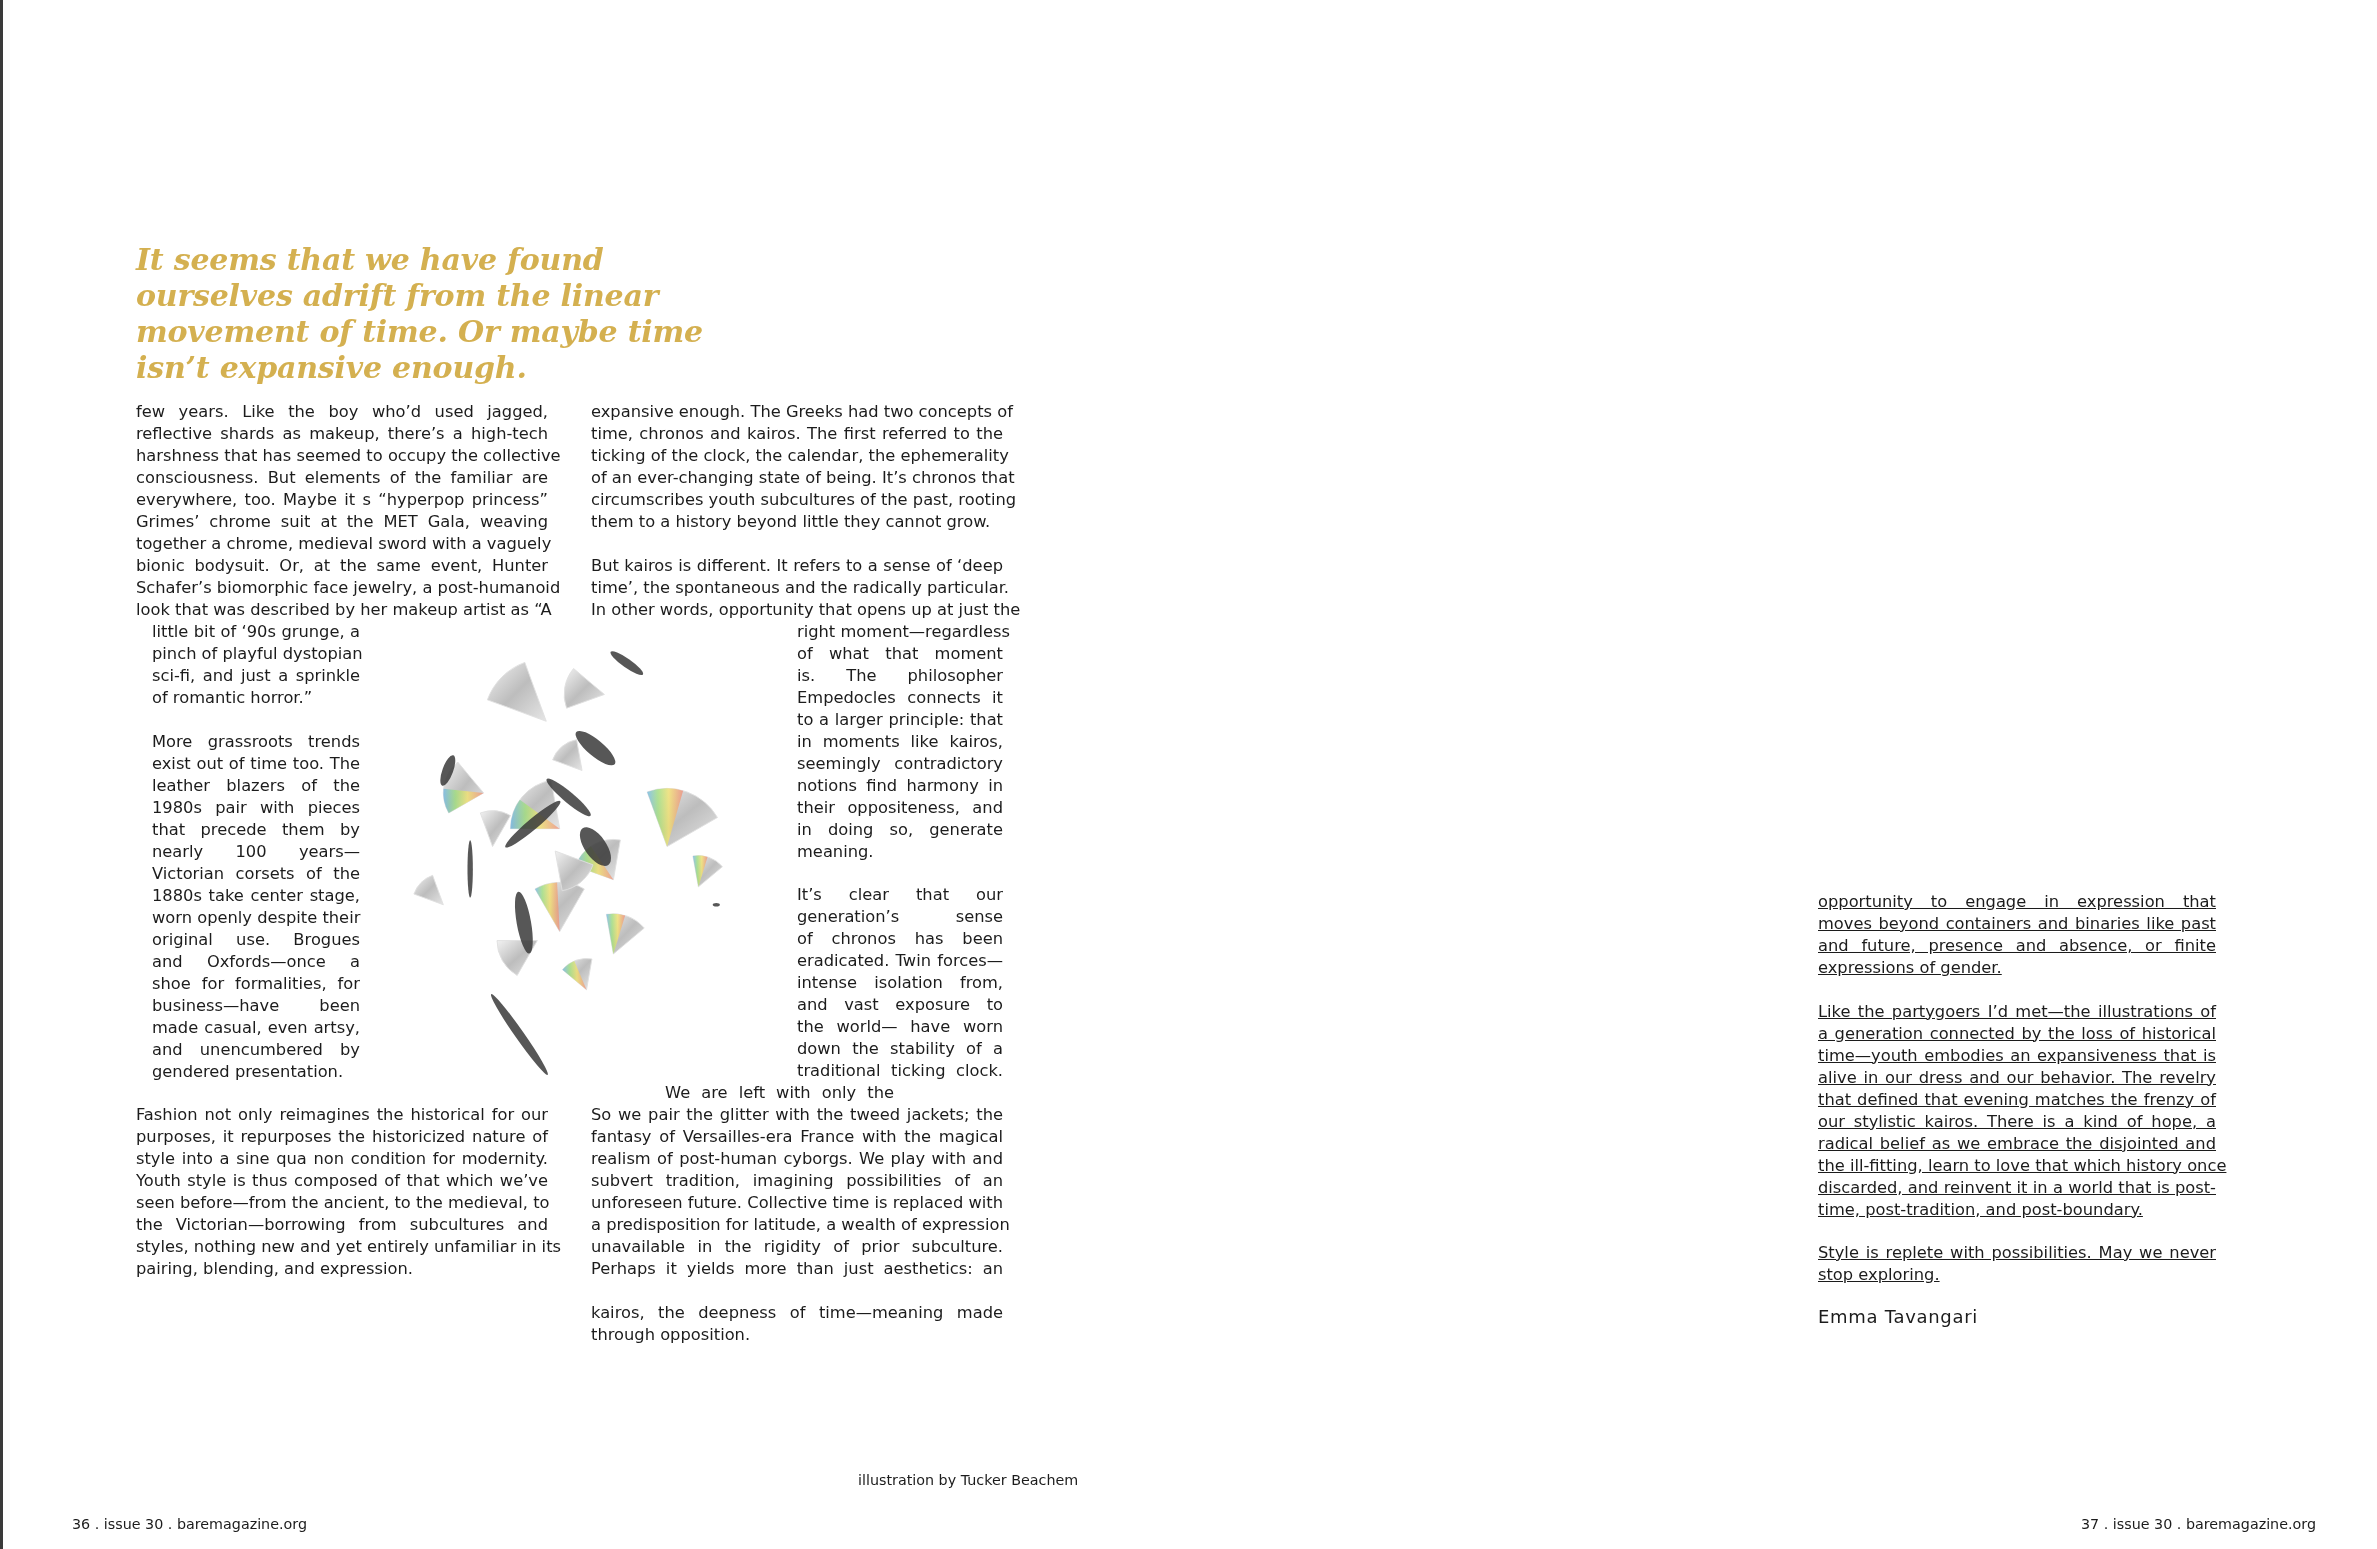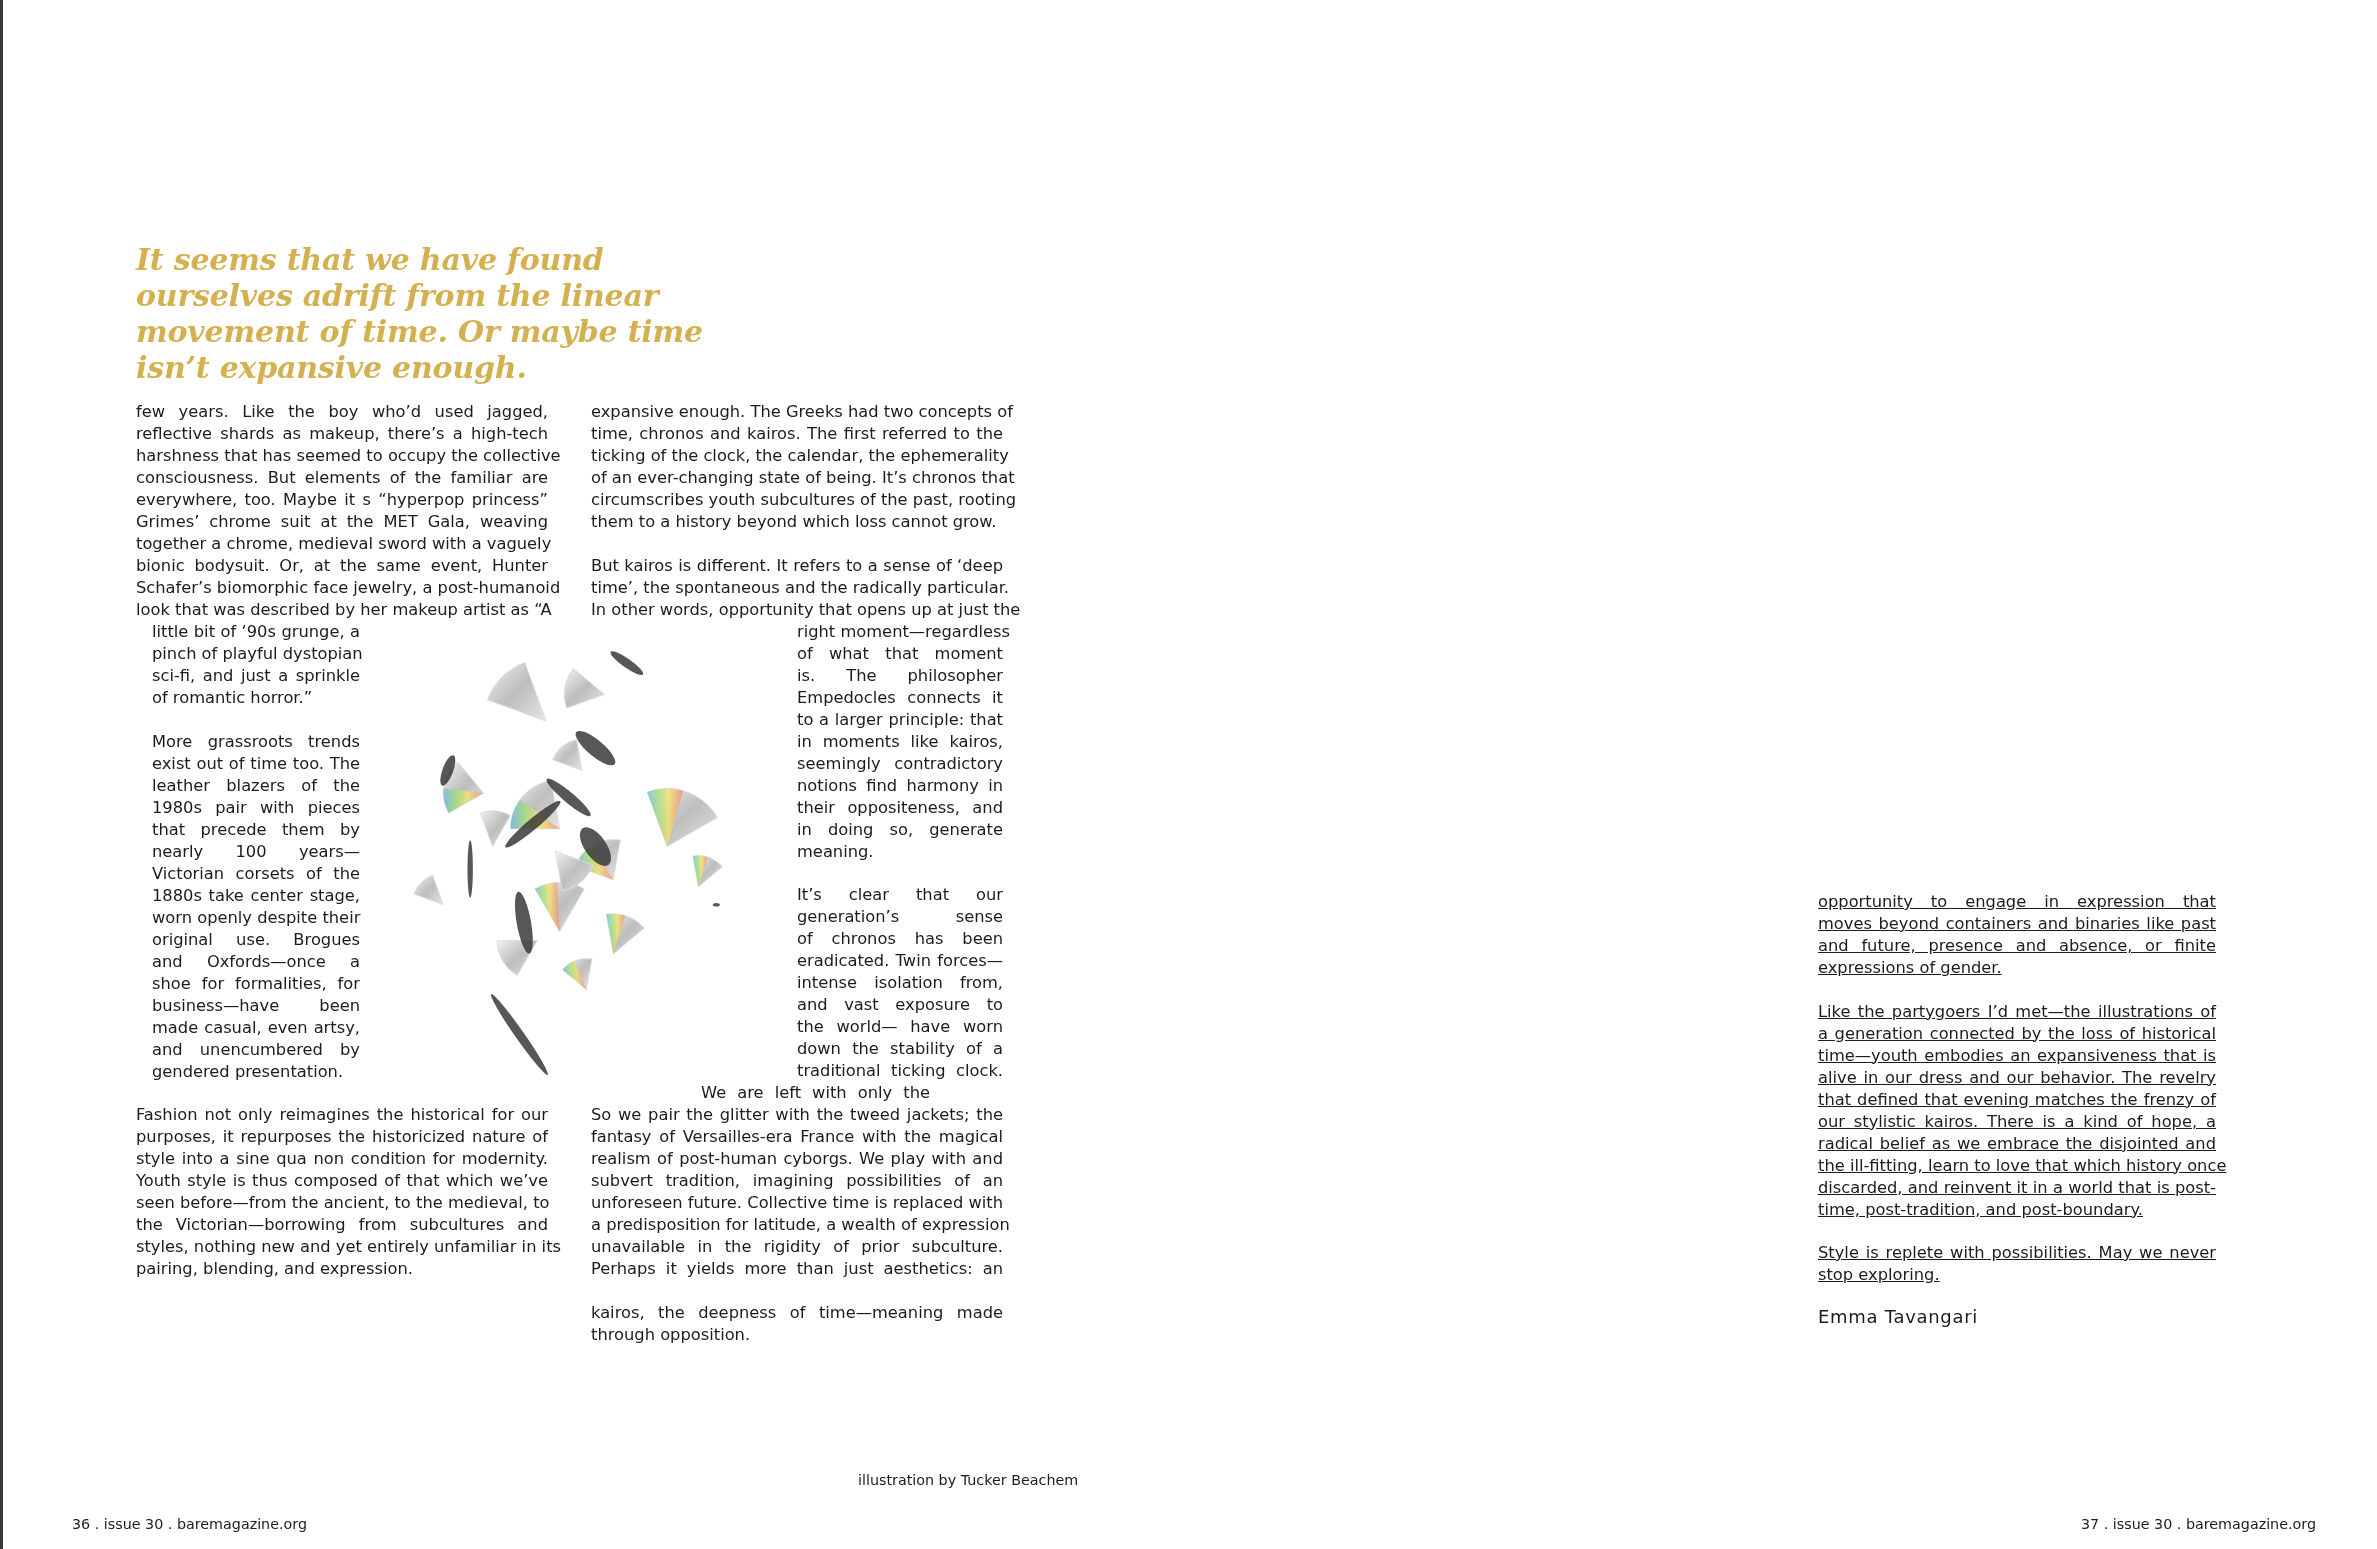--- a/index.html
+++ b/index.html
@@ -84,21 +84,21 @@
     </p>
 </div>
 
 <div class="col col2">
   <p>
       <span class="line">expansive enough. The Greeks had two concepts of</span>
       <span class="line">time, chronos and kairos. The first referred to the</span>
       <span class="line">ticking of the clock, the calendar, the ephemerality</span>
       <span class="line">of an ever-changing state of being. It’s chronos that</span>
       <span class="line">circumscribes youth subcultures of the past, rooting</span>
-      <span class="line last">them to a history beyond which loss cannot grow.</span>
+      <span class="line last">them to a history beyond little they cannot grow.</span>
     </p>
   <p style="margin-bottom:0">
       <span class="line">But kairos is different. It refers to a sense of ‘deep</span>
       <span class="line">time’, the spontaneous and the radically particular.</span>
       <span class="line">In other words, opportunity that opens up at just the</span>
     </p>
   <p class="narrow-right">
       <span class="line">right moment—regardless</span>
       <span class="line">of what that moment</span>
       <span class="line">is. The philosopher</span>
@@ -116,21 +116,21 @@
       <span class="line">generation’s sense</span>
       <span class="line">of chronos has been</span>
       <span class="line">eradicated.  Twin forces—</span>
       <span class="line">intense isolation from,</span>
       <span class="line">and vast exposure to</span>
       <span class="line">the world— have worn</span>
       <span class="line">down the stability of a</span>
       <span class="line">traditional ticking clock.</span>
     </p>
   <p style="margin:0">
-      <span class="line" style="width:229px;margin-left:110px;">We are left with only the</span>
+      <span class="line" style="width:229px;margin-left:74px;">We are left with only the</span>
     </p>
   <p>
       <span class="line">So we pair the glitter with the tweed jackets; the</span>
       <span class="line">fantasy of Versailles-era France with the magical</span>
       <span class="line">realism of post-human cyborgs. We play with and</span>
       <span class="line">subvert tradition, imagining possibilities of an</span>
       <span class="line">unforeseen future. Collective time is replaced with</span>
       <span class="line">a predisposition for latitude, a wealth of expression</span>
       <span class="line">unavailable in the rigidity of prior subculture.</span>
       <span class="line">Perhaps it yields more than just aesthetics: an</span>

